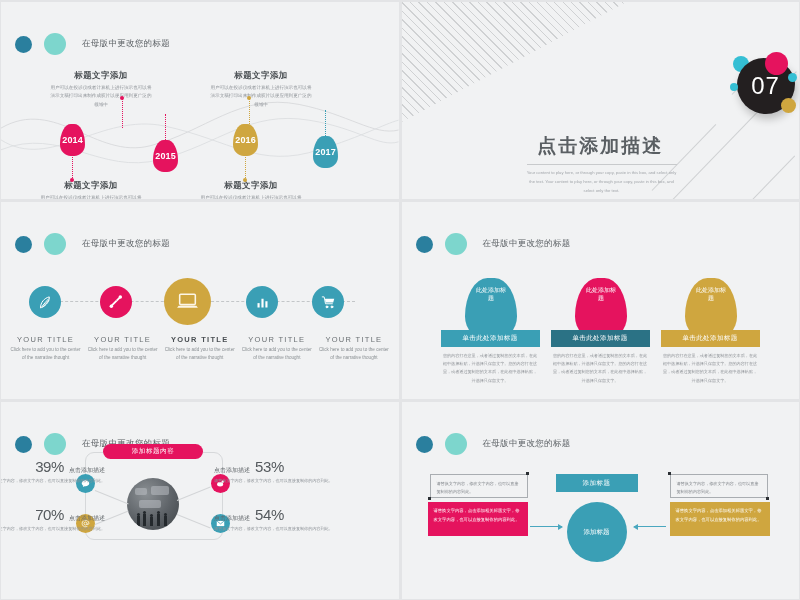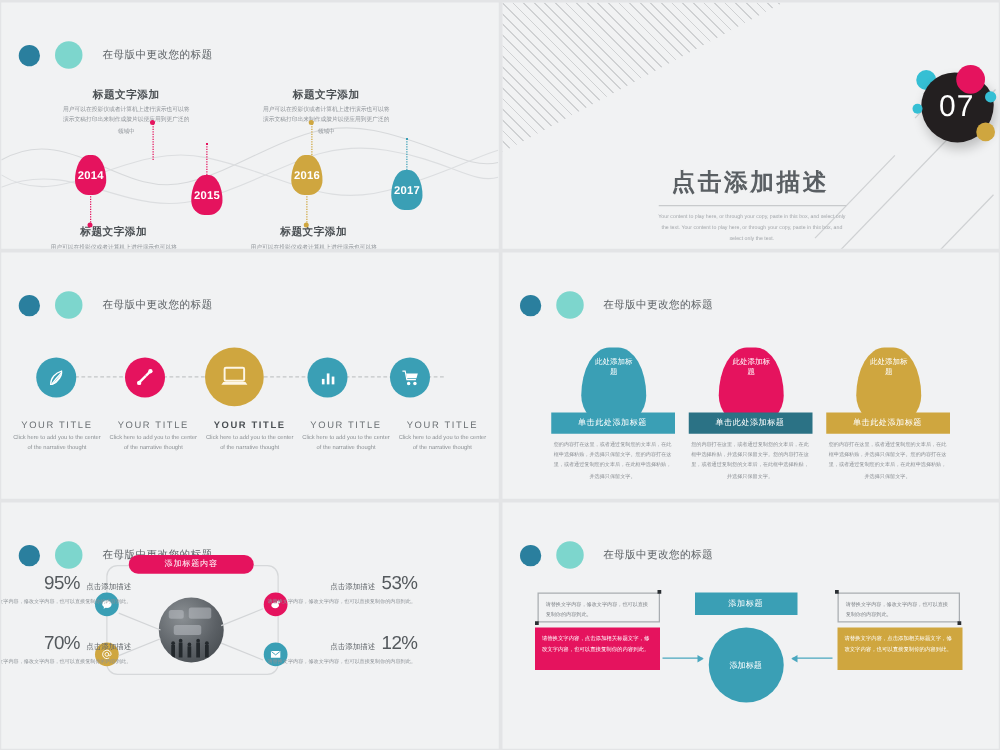--- a/index.html
+++ b/index.html
@@ -82,21 +82,21 @@
       background:radial-gradient(circle at 36% 30%,#8b9094 0%,#5c6166 55%,#3e4347 100%);overflow:hidden;}
   .globe .g1,.globe .g2,.globe .g3{position:absolute;background:#b9bec2;border-radius:2px;opacity:.55;}
   .globe .people{position:absolute;left:8px;bottom:4px;width:36px;height:16px;}
   .ppl{position:absolute;bottom:0;width:3px;background:#23282c;}
   .pplh{position:absolute;width:3px;height:3px;border-radius:50%;background:#23282c;}
   .pillhdr{position:absolute;left:102px;top:42px;width:100px;height:15px;border-radius:8px;background:#e5135e;
      display:flex;align-items:center;justify-content:center;color:#fff;font-size:6.5px;letter-spacing:.6px;}
   .hex{position:absolute;left:84px;top:50px;width:136px;height:86px;border:1px solid #d6d8da;border-radius:9px;}
   .sicon{position:absolute;width:19px;height:19px;border-radius:50%;display:flex;align-items:center;justify-content:center;color:#fff;font-size:8px;}
   .stat{position:absolute;width:120px;}
-  .stat .row{display:flex;align-items:baseline;gap:5px;justify-content:flex-end;}
+  .stat .row{display:flex;align-items:baseline;gap:5px;}
   .stat .pc{font-size:15px;color:#54595d;letter-spacing:-.4px;}
   .stat .lb{font-size:6px;color:#62676b;}
   .stat .bd{font-size:4.1px;color:#8e9398;line-height:1.9;margin-top:2px;}
   .stat.left{text-align:right;}
   .stat.left .row{justify-content:flex-end;}
   .stat.right{text-align:left;}
   .link{position:absolute;height:1px;background:#d3d5d7;transform-origin:left center;}
 
   
   .fbox{position:absolute;box-sizing:border-box;font-size:4.1px;line-height:2.0;padding:5px 6px;}
@@ -358,21 +358,21 @@
         </svg>
     </div>
 
     <div class="link" style="left:94px;top:88px;width:36px;transform:rotate(22deg);"></div>
     <div class="link" style="left:94px;top:122px;width:36px;transform:rotate(-22deg);"></div>
     <div class="link" style="left:176px;top:98px;width:36px;transform:rotate(-22deg);"></div>
     <div class="link" style="left:176px;top:112px;width:36px;transform:rotate(22deg);"></div>
 
     <div class="stat left" style="left:-16px;top:56px;">
       <div class="row">
-        <div class="pc">95%</div>
+        <div class="pc">39%</div>
         <div class="lb">点击添加描述</div>
       </div>
       <div class="bd">请替换文字内容，修改文字内容，也可以直接复制你的内容到此。</div>
     </div>
 
     <div class="stat right" style="left:213px;top:56px;">
       <div class="row">
         <div class="lb">点击添加描述</div>
         <div class="pc">53%</div>
       </div>
@@ -383,21 +383,21 @@
       <div class="row">
         <div class="pc">70%</div>
         <div class="lb">点击添加描述</div>
       </div>
       <div class="bd">请替换文字内容，修改文字内容，也可以直接复制你的内容到此。</div>
     </div>
 
     <div class="stat right" style="left:213px;top:104px;">
       <div class="row">
         <div class="lb">点击添加描述</div>
-        <div class="pc">12%</div>
+        <div class="pc">54%</div>
       </div>
       <div class="bd">请替换文字内容，修改文字内容，也可以直接复制你的内容到此。</div>
     </div>
   </div>
 
   <div class="slide">
     <div class="hdr">
       <div class="dotA"></div>
       <div class="dotB"></div>
       <div class="htxt">在母版中更改您的标题</div>

